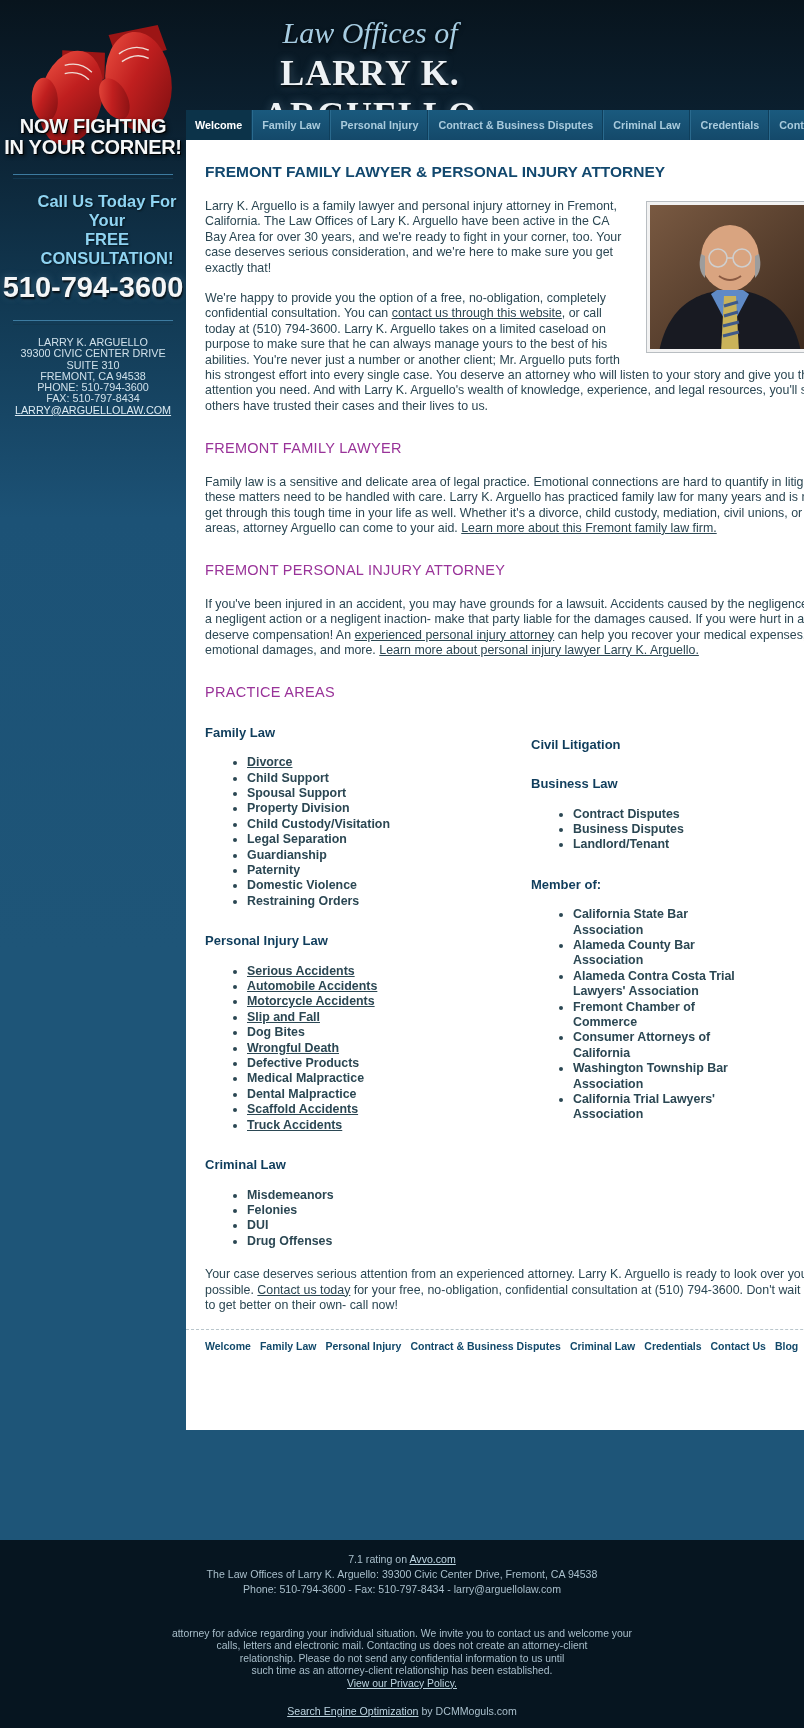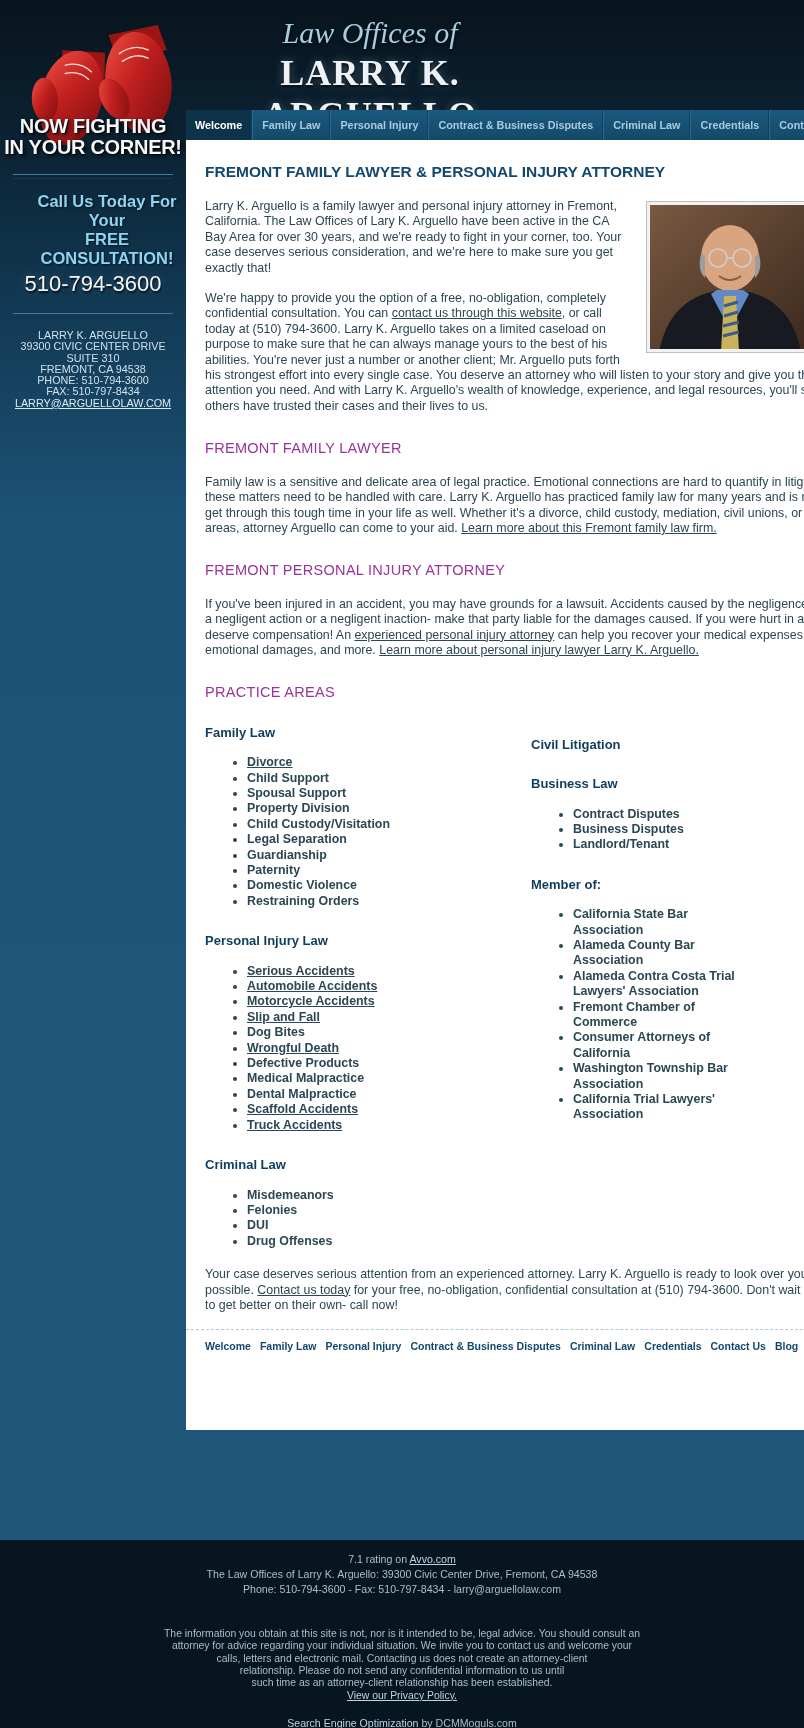--- a/index.html
+++ b/index.html
@@ -33,21 +33,21 @@
   .nav-item:first-child { border-left:none; }
   .nav-item.active { background:#0c3349; color:#ffffff; }
   
   .sidebar { position:absolute; left:0; top:110px; width:186px; text-align:center; }
   .fighting { margin-top:6px; font-size:20px; line-height:21px; font-weight:bold; color:#f5f7f8;
     letter-spacing:-0.3px; text-shadow:1px 1px 0 #000, 2px 2px 4px rgba(0,0,0,.8); }
   .side-divider { height:3px; margin:16px 13px 0 13px;
     border-top:1px solid #3d7ba0; border-bottom:1px solid #12374f; }
   .call-today { margin-top:13px; font-size:16.5px; line-height:19px; font-weight:bold; color:#8fd4f2;
     text-shadow:1px 1px 2px rgba(0,0,0,.6);padding-left:28px; }
-  .phone-big { margin-top:3px; font-size:22px; font-weight:normal; color:#f4f6f7;
+  .phone-big { margin-top:3px; font-size:29px; font-weight:bold; color:#f4f6f7;
     text-shadow:1px 2px 2px rgba(0,0,0,.8), 0 0 8px rgba(140,190,220,.3); }
   .address { margin-top:12px; font-size:10.8px; line-height:11.3px; color:#cfe0ea; }
   .email-link { display:block; font-size:10.8px; line-height:11.3px; color:#dcebf3;
     text-decoration:underline; cursor:pointer; }
   
   .content { position:absolute; left:186px; top:140px; width:732px; height:1290px;
     background:#ffffff; box-sizing:border-box; padding:22px 10px 0 19px;
     color:#2b4753; font-size:12.4px; line-height:15.4px; }
   .page-title { margin:0; font-size:15.5px; line-height:19px; font-weight:bold; color:#12486e; }
   .photo { float:right; width:165px; height:150px; margin:20px 95px 12px 18px;
@@ -255,21 +255,20 @@
       </nav>
   </main>
 
   <footer class="site-footer">
     <div class="f-line">
       <span>7.1 rating on </span><a class="f-link">Avvo.com</a>
     </div>
     <div class="f-line">The Law Offices of Larry K. Arguello: 39300 Civic Center Drive, Fremont, CA 94538</div>
     <div class="f-line">Phone: 510-794-3600 - Fax: 510-797-8434 - larry@arguellolaw.com</div>
     <div class="disclaimer" id="disclaimer">
-        <div>The information you obtain at this site is not, nor is it intended to be, legal advice. You should consult an</div>
         <div>attorney for advice regarding your individual situation. We invite you to contact us and welcome your</div>
         <div>calls, letters and electronic mail. Contacting us does not create an attorney-client</div>
         <div>relationship. Please do not send any confidential information to us until</div>
         <div>such time as an attorney-client relationship has been established.</div>
       </div>
     <a class="f-link privacy">View our Privacy Policy.</a>
     <div class="f-line seo">
       <a class="f-link">Search Engine Optimization</a><span> by DCMMoguls.com</span>
     </div>
   </footer>

